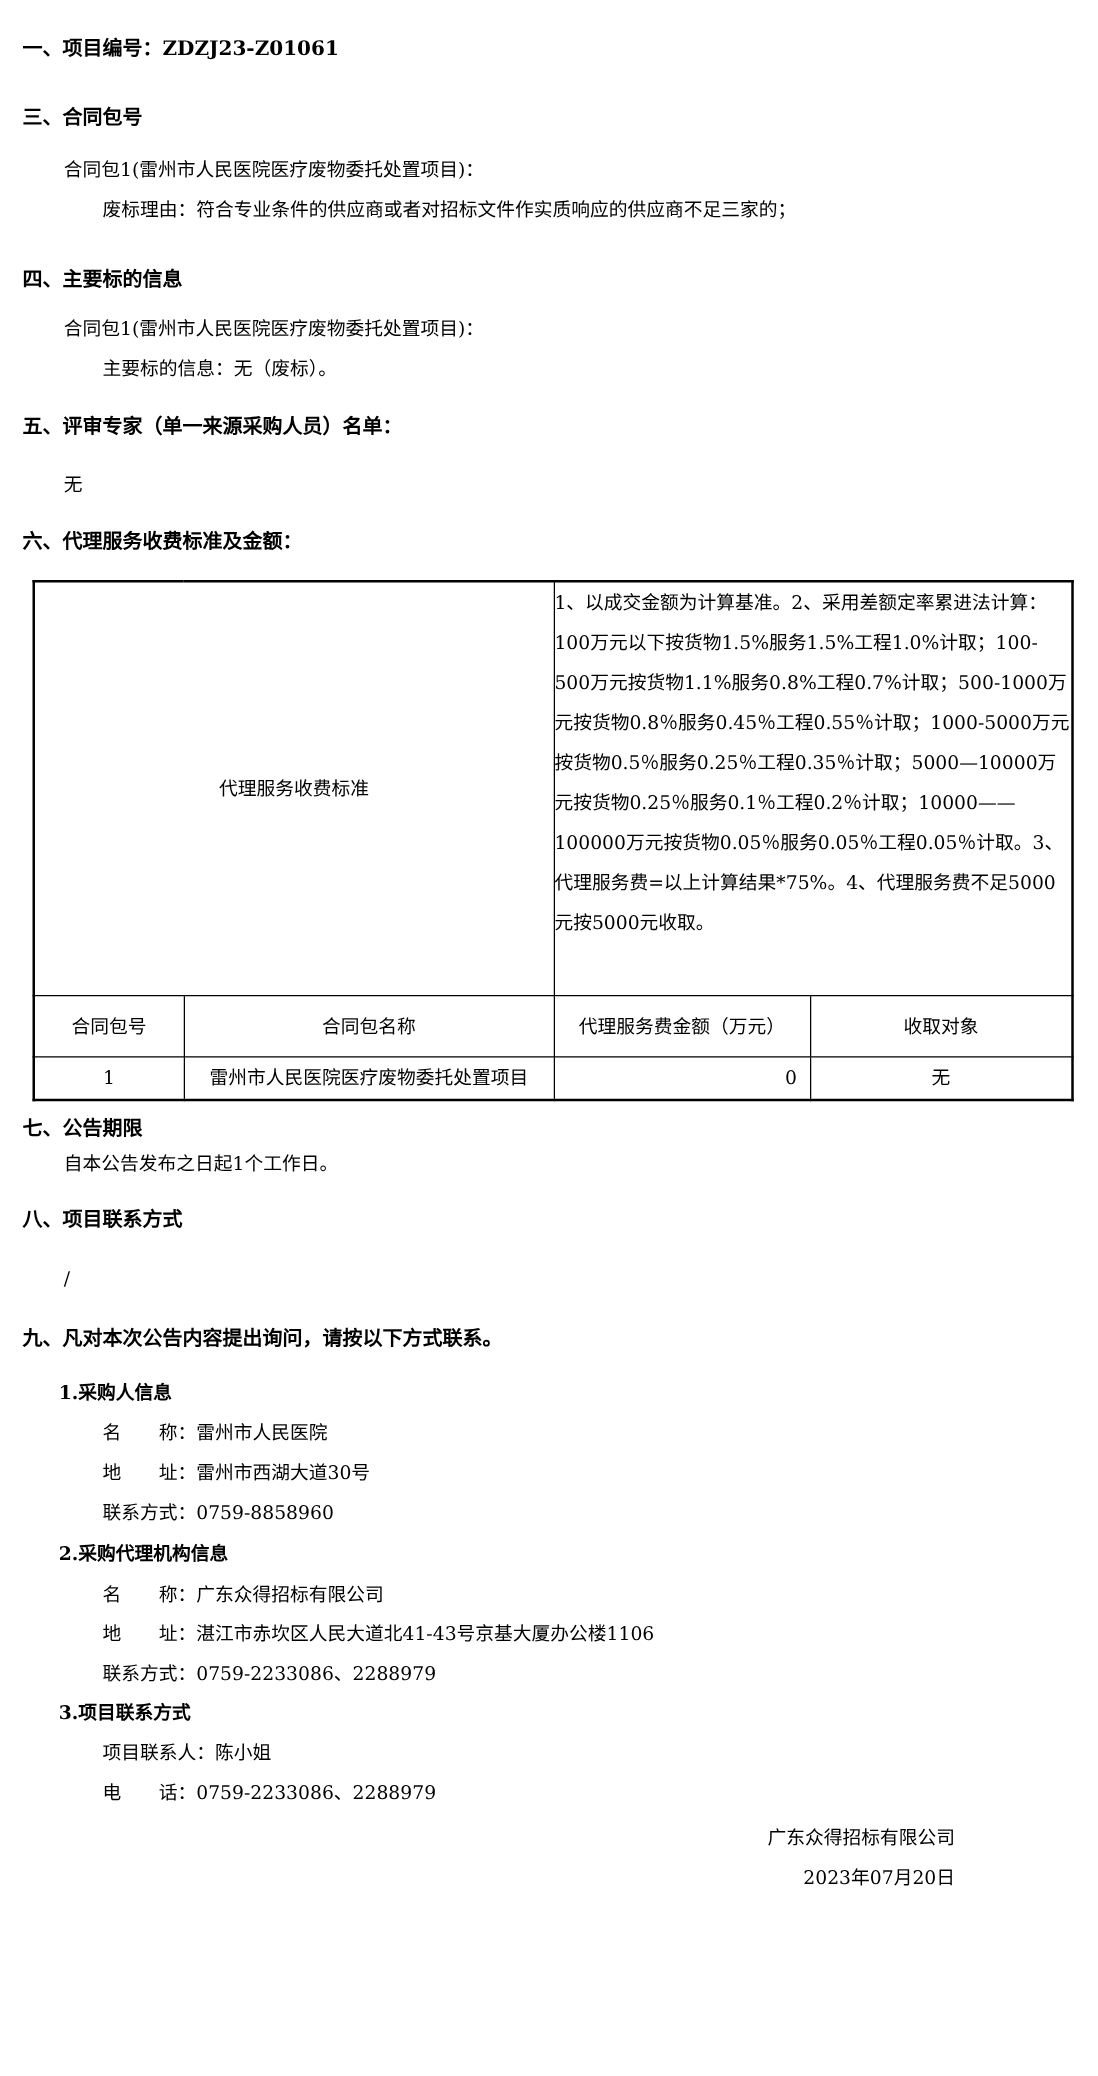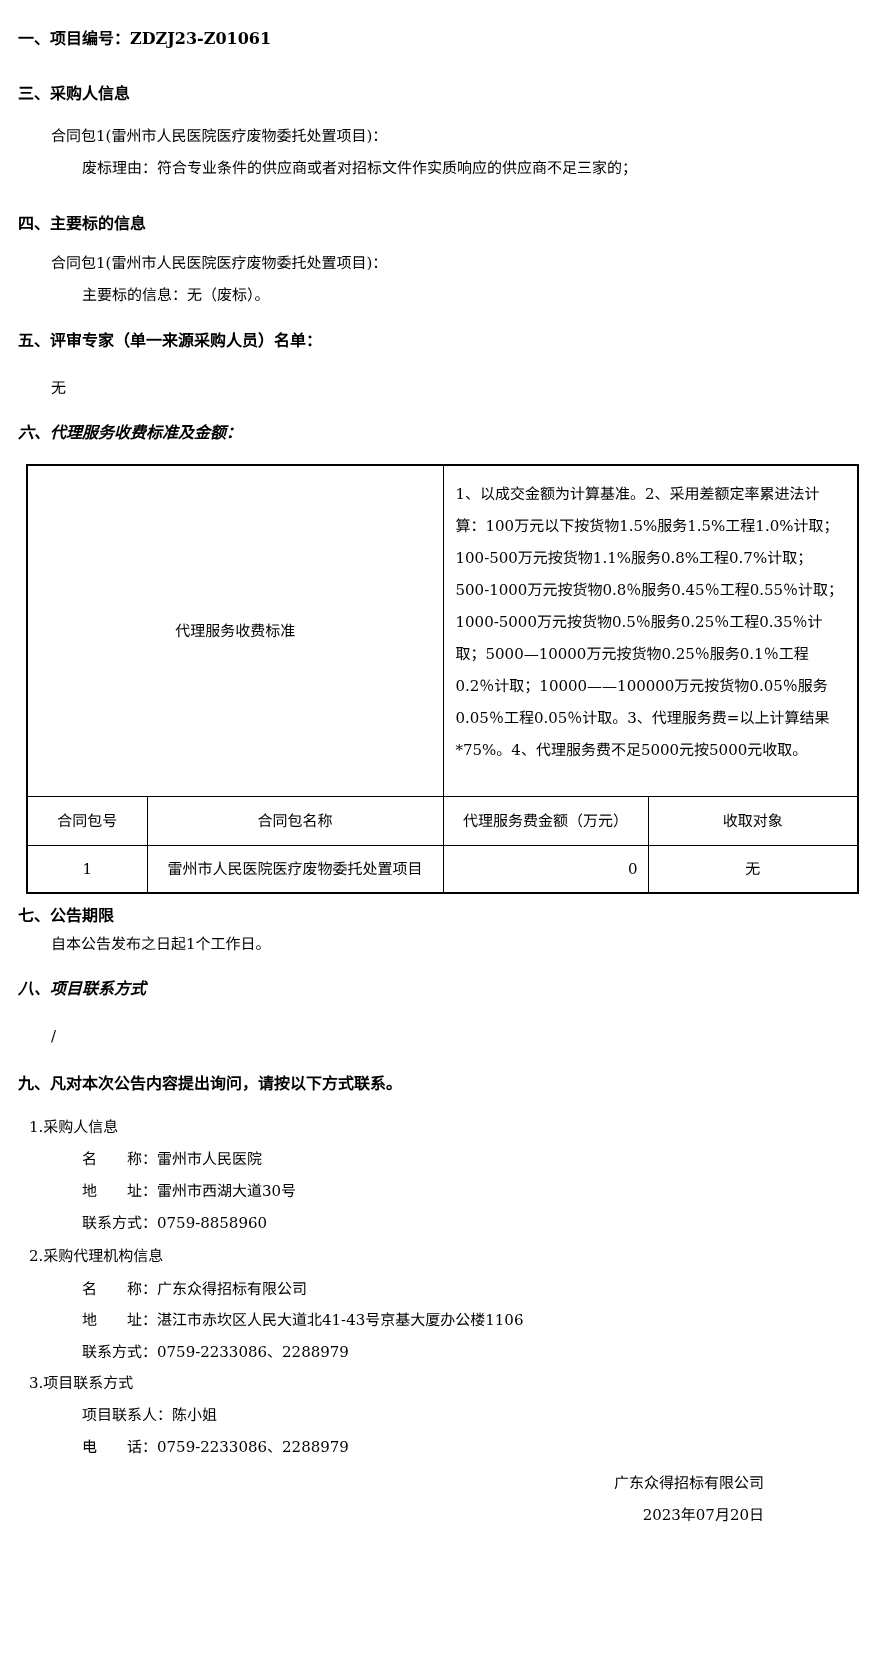--- a/index.html
+++ b/index.html
@@ -18,47 +18,47 @@
   .sec-title {
     font-weight: bold;
     font-size: 16px;
     line-height: 22px;
   }
   .mt0  { margin-top: 0; }
   .mt41 { margin-top: 41px; }
   .mt33 { margin-top: 33px; }
   .mt34 { margin-top: 34px; }
   .mt24 { margin-top: 24px; }
-  .mt23 { margin-top: 23px; font-style: italic; }
+  .mt23 { margin-top: 23px; }
   .mt26 { margin-top: 26px; }
   .mt25 { margin-top: 25px; }
   .mt21 { margin-top: 21px; }
   .mt20 { margin-top: 20px; }
   .mt18 { margin-top: 6px; }
   .mt17 { margin-top: 17px; }
   .mt14 { margin-top: 14px; }
   .mt13 { margin-top: 10px; }
   .mt11 { margin-top: 11px; }
   .mt10 { margin-top: 10px; }
   .mt9  { margin-top: 9px; }
   p { margin: 0; }
   .ind1 { margin-left: 33px; }   
   .ind2 { margin-left: 64px; }   
-  .indn { margin-left: 11px; }   
+  .indn { margin-left: 29px; font-weight: bold; }   
   .fee-table {
     border-collapse: collapse;
     border: 2px solid #000000;
     margin-left: 8px;
     width: 831px;
     table-layout: fixed;
   }
   .fee-table td {
     border: 1px solid #000000;
     font-size: 15px;
-    padding: 12px;
+    padding: 0;
   }
   .std-row { height: 331px; }
   .std-label-cell { text-align: center; vertical-align: middle; }
   .std-text-cell {
     text-align: left;
     vertical-align: top;
     padding: 11px 13px 8px 13px;
     line-height: 32px;
   }
   .head-row { height: 49px; }
@@ -69,21 +69,21 @@
   .footer-line { text-align: right; padding-right: 0px; }
 </style>
 </head>
 <body>
 
 <div class="page">
 
   <div class="sec-title mt0">一、项目编号：ZDZJ23-Z01061</div>
 
 
-  <div class="sec-title mt33">三、采购人信息</div>
+  <div class="sec-title mt33">三、合同包号</div>
   <p class="ind1 mt20">合同包1(雷州市人民医院医疗废物委托处置项目)：</p>
   <p class="ind2 mt13">废标理由：符合专业条件的供应商或者对招标文件作实质响应的供应商不足三家的；</p>
 
   <div class="sec-title mt34">四、主要标的信息</div>
   <p class="ind1 mt17">合同包1(雷州市人民医院医疗废物委托处置项目)：</p>
   <p class="ind2 mt10">主要标的信息：无（废标）。</p>
 
   <div class="sec-title mt24">五、评审专家（单一来源采购人员）名单：</div>
   <p class="ind1 mt25">无</p>
 

